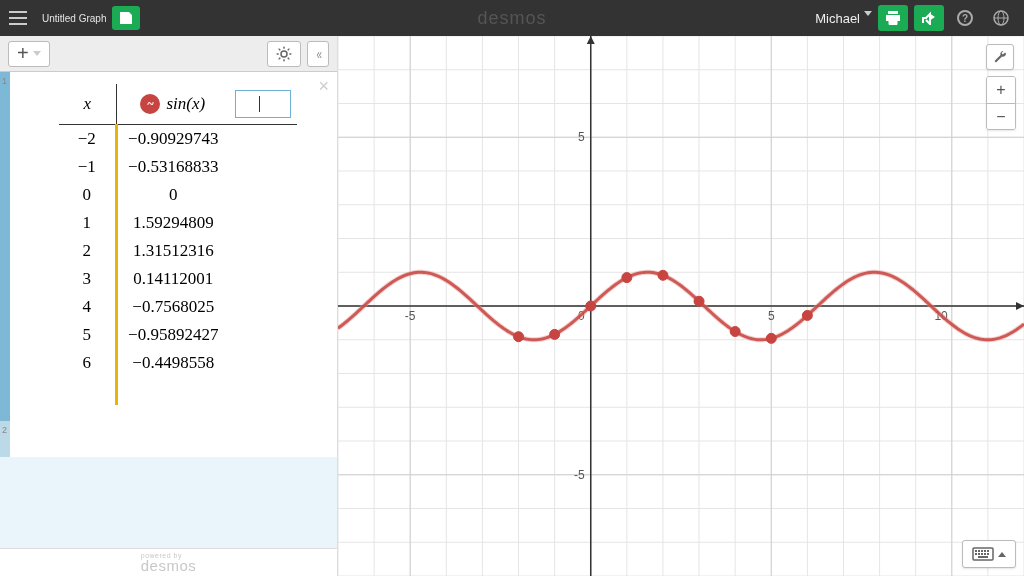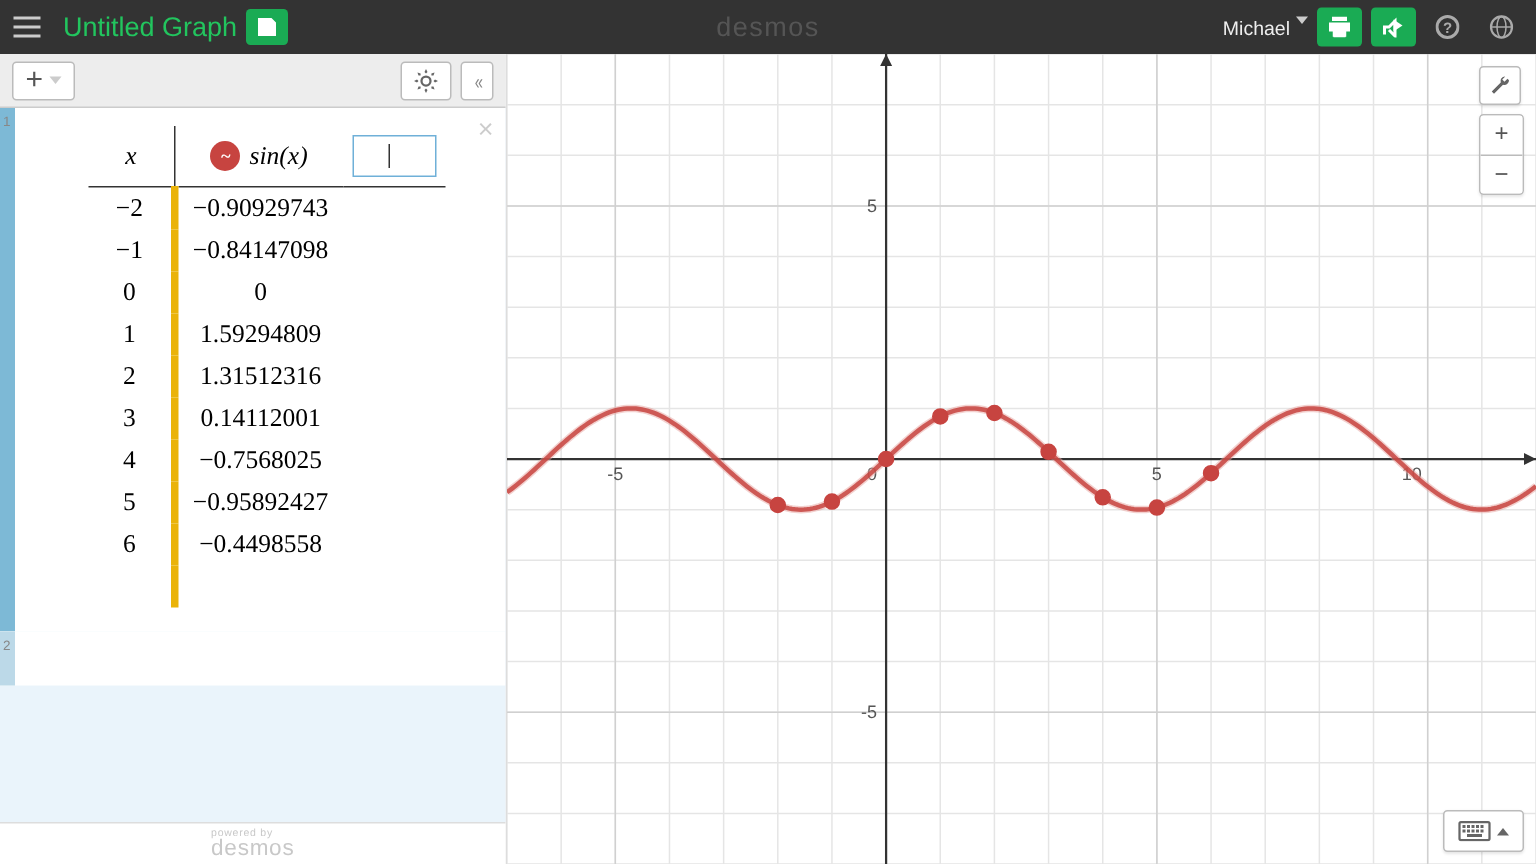--- a/index.html
+++ b/index.html
@@ -3,21 +3,21 @@
 <meta charset="utf-8">
 <style>
   * { box-sizing: border-box; margin: 0; padding: 0; }
   html, body { width: 1024px; height: 576px; font-family: Arial, sans-serif; overflow: hidden; }
   
   
   .header { height: 36px; background: #333; display: flex; align-items: center; color: #eee; position: relative; }
   .hamburger { width: 36px; height: 36px; display: flex; align-items: center; justify-content: center; cursor: pointer; }
   .hamburger-lines { width: 18px; height: 14px; display: flex; flex-direction: column; justify-content: space-between; }
   .hamburger-lines span { display: block; height: 2px; background: #ccc; }
-  .title { font-size: 18px; color: #22c55e; margin-left: 6px; margin-right: 6px; }
+  .title { font-size: 10px; color: #e5e5e5; margin-left: 6px; margin-right: 6px; }
   .save-btn { width: 28px; height: 24px; background: #1aab54; border-radius: 3px; display: flex; align-items: center; justify-content: center; cursor: pointer; }
   .logo-center { position: absolute; left: 50%; transform: translateX(-50%); color: #555; font-size: 18px; letter-spacing: 1px; font-weight: 500; }
   .header-right { margin-left: auto; display: flex; align-items: center; gap: 6px; padding-right: 8px; }
   .user-name { font-size: 13px; color: #eee; cursor: pointer; display: flex; gap: 4px; }
   .hdr-btn { width: 30px; height: 26px; display: flex; align-items: center; justify-content: center; cursor: pointer; border-radius: 3px; }
   .hdr-btn.green { background: #1aab54; }
   .caret-down { width: 0; height: 0; border-left: 4px solid transparent; border-right: 4px solid transparent; border-top: 5px solid #ccc; }
 
   
   .app { display: flex; height: calc(576px - 36px); }
@@ -40,21 +40,21 @@
   .expr-body { flex: 1; padding: 8px 12px 16px 20px; position: relative; }
   .close-x { position: absolute; right: 8px; top: 4px; font-size: 18px; color: #ccc; cursor: pointer; }
 
   
   .data-table { border-collapse: collapse; margin: 4px auto 0; }
   .data-table th, .data-table td { font-family: 'Times New Roman', serif; font-size: 17px; text-align: center; padding: 4px 0; }
   .data-table th { font-style: italic; font-weight: normal; border-bottom: 1px solid #333; }
   .data-table .col-x { width: 58px; }
   .data-table .col-y { width: 112px; border-left: 1px solid #333; }
   .data-table .col-new { width: 68px; }
-  .data-table td.col-y { border-left: 5px solid #eab308; }
+  .data-table td.col-y { border-left: 3px solid #eab308; }
   .th-y-inner { display: flex; align-items: center; justify-content: center; gap: 6px; }
   .circle-icon { width: 20px; height: 20px; border-radius: 50%; background: #c74440; display: flex; align-items: center; justify-content: center; color: #fff; font-size: 12px; font-weight: bold; }
   .new-col-input { width: 56px; height: 28px; border: 1px solid #6fb0d8; outline: none; display: flex; align-items: center; justify-content: center; font-family: 'Times New Roman', serif; font-size: 14px; color: #666; margin: 2px auto; }
   .cursor-bar { display: inline-block; width: 1px; height: 16px; background: #333; margin-right: 2px; }
 
   .expr-row.empty { min-height: 36px; background: #fff; }
   .expr-row.empty .expr-body { padding: 8px; }
 
   
   .left-footer { height: 28px; border-top: 1px solid #ddd; display: flex; align-items: center; justify-content: center; color: #c8c8c8; font-size: 11px; background: #fff; }
@@ -179,21 +179,21 @@
               </tr>
             </thead>
             <tbody id="table-body">
                 <tr>
                   <td class="col-x">−2</td>
                   <td class="col-y">−0.90929743</td>
                   <td class="col-new">&nbsp;</td>
                 </tr>
                 <tr>
                   <td class="col-x">−1</td>
-                  <td class="col-y">−0.84147098</td>
+                  <td class="col-y">−0.53168833</td>
                   <td class="col-new">&nbsp;</td>
                 </tr>
                 <tr>
                   <td class="col-x">0</td>
                   <td class="col-y">0</td>
                   <td class="col-new">&nbsp;</td>
                 </tr>
                 <tr>
                   <td class="col-x">1</td>
                   <td class="col-y">1.59294809</td>

